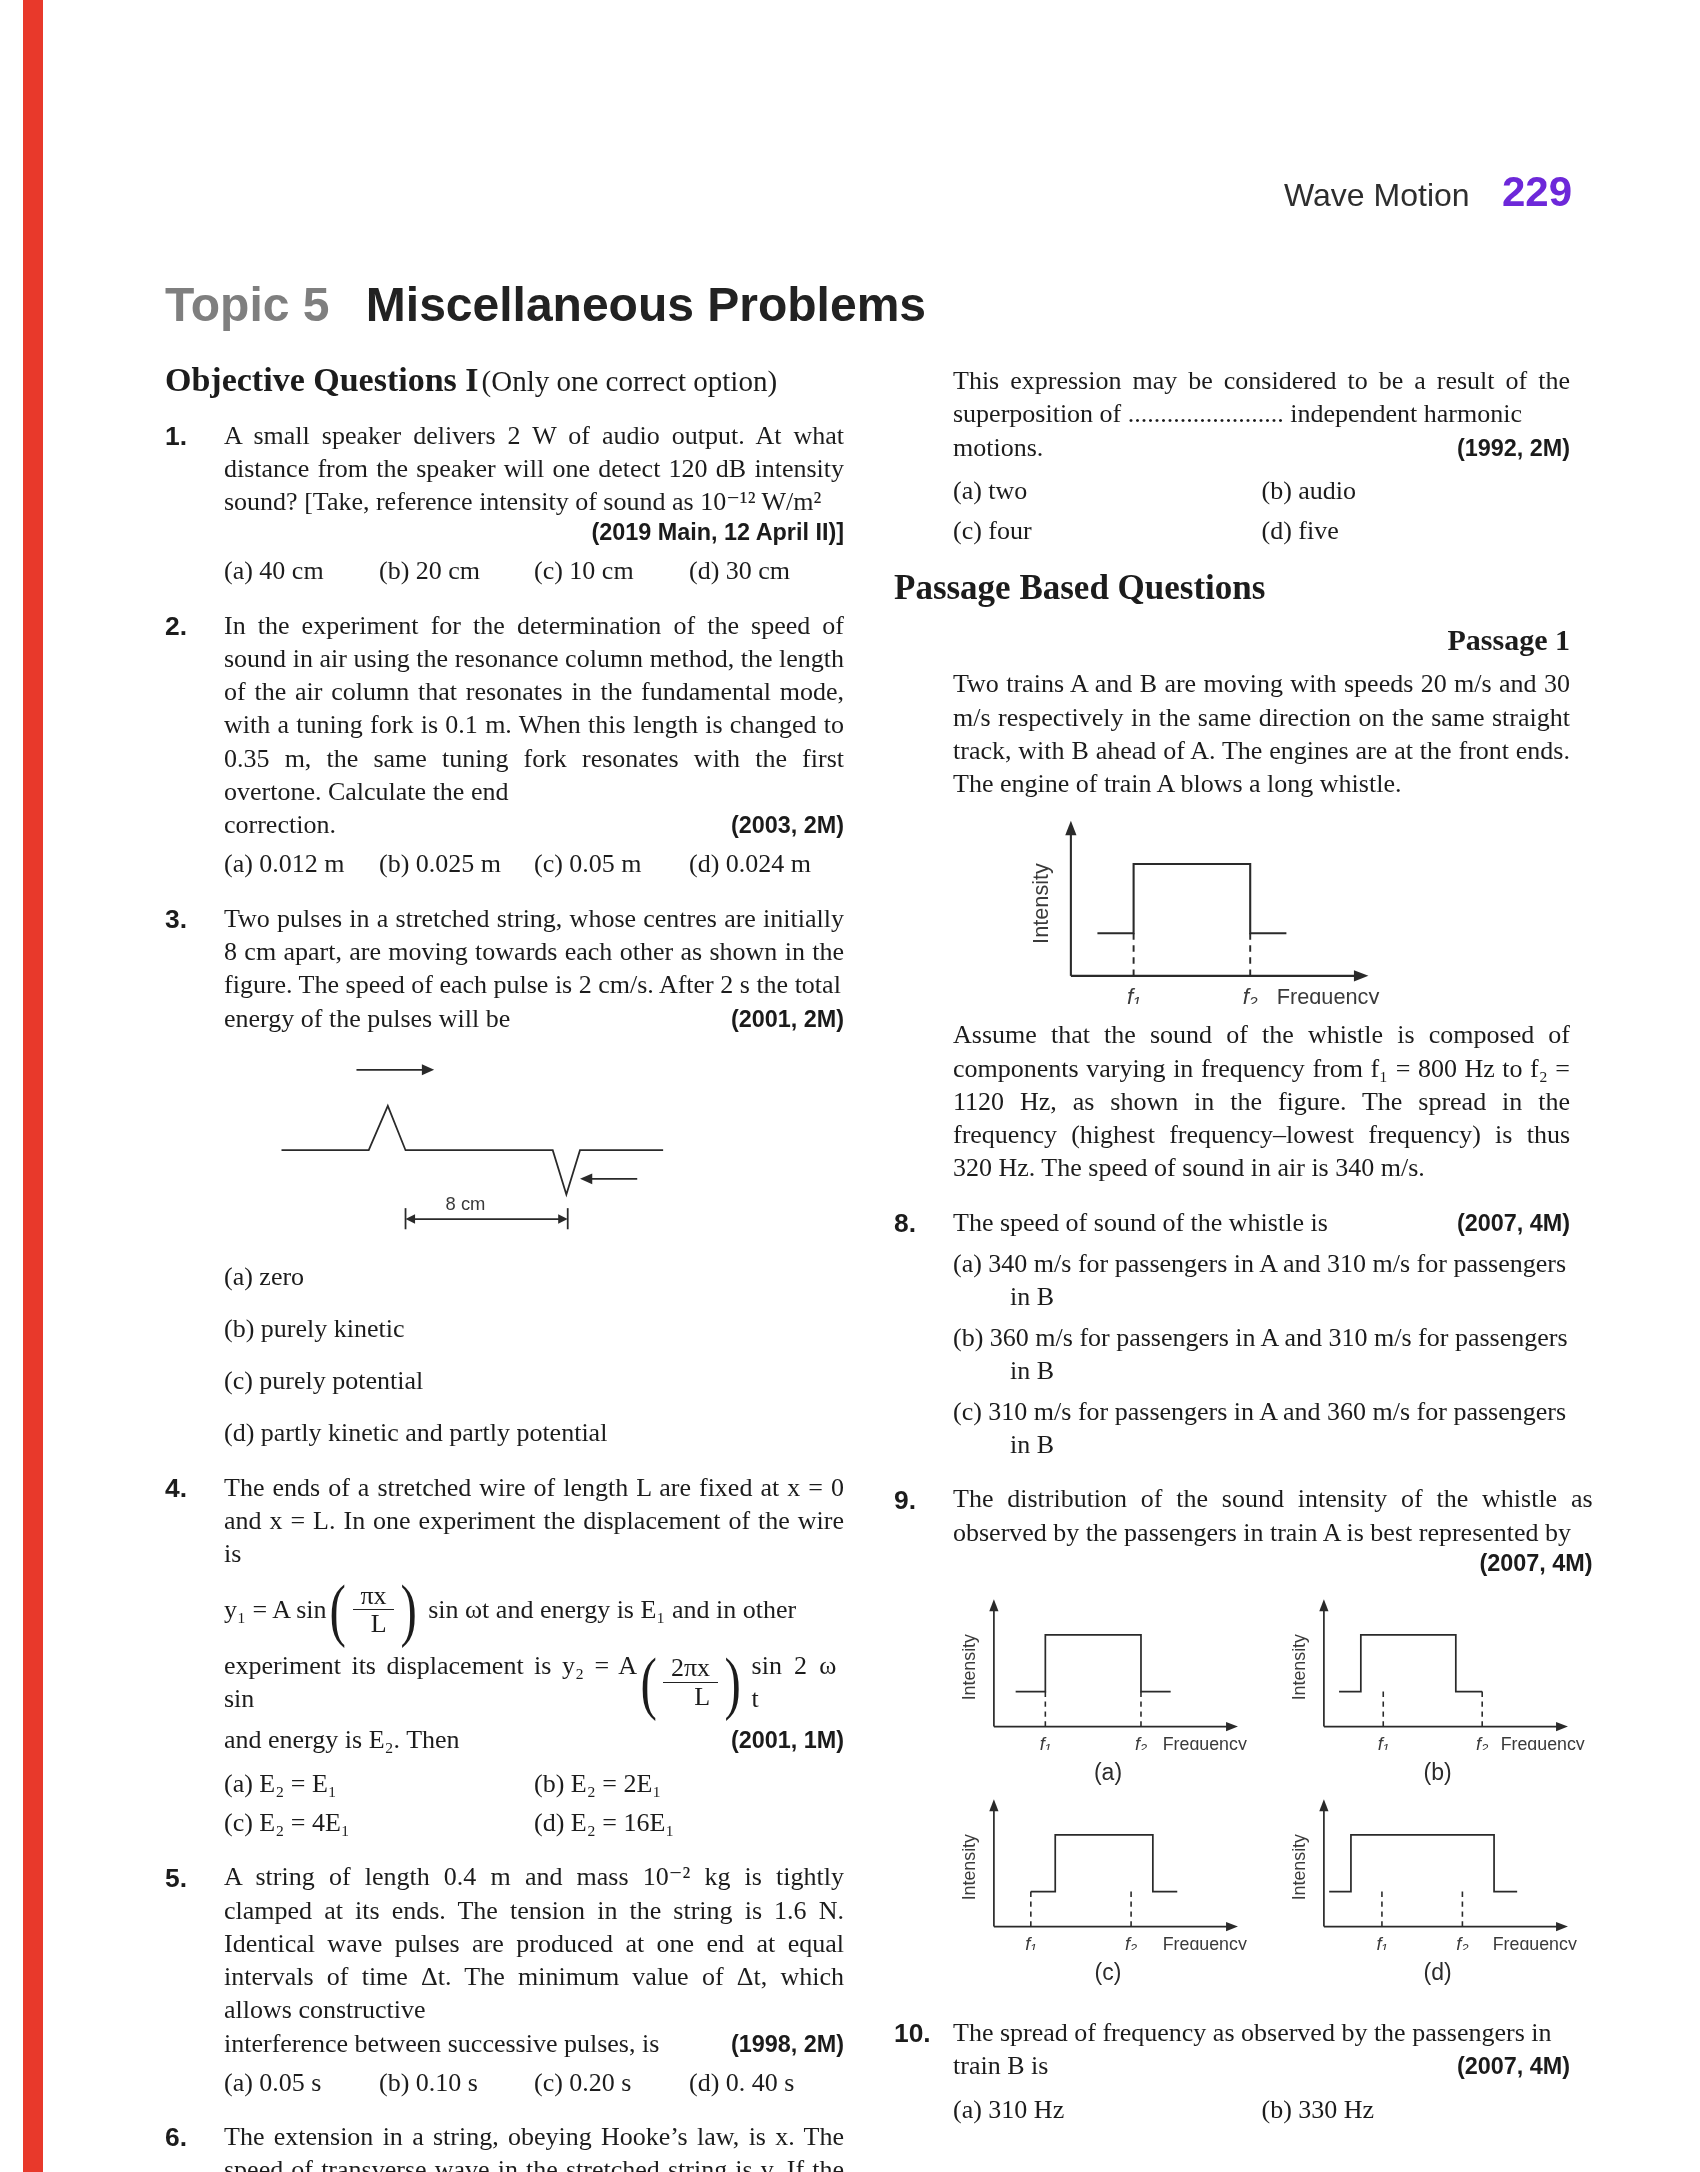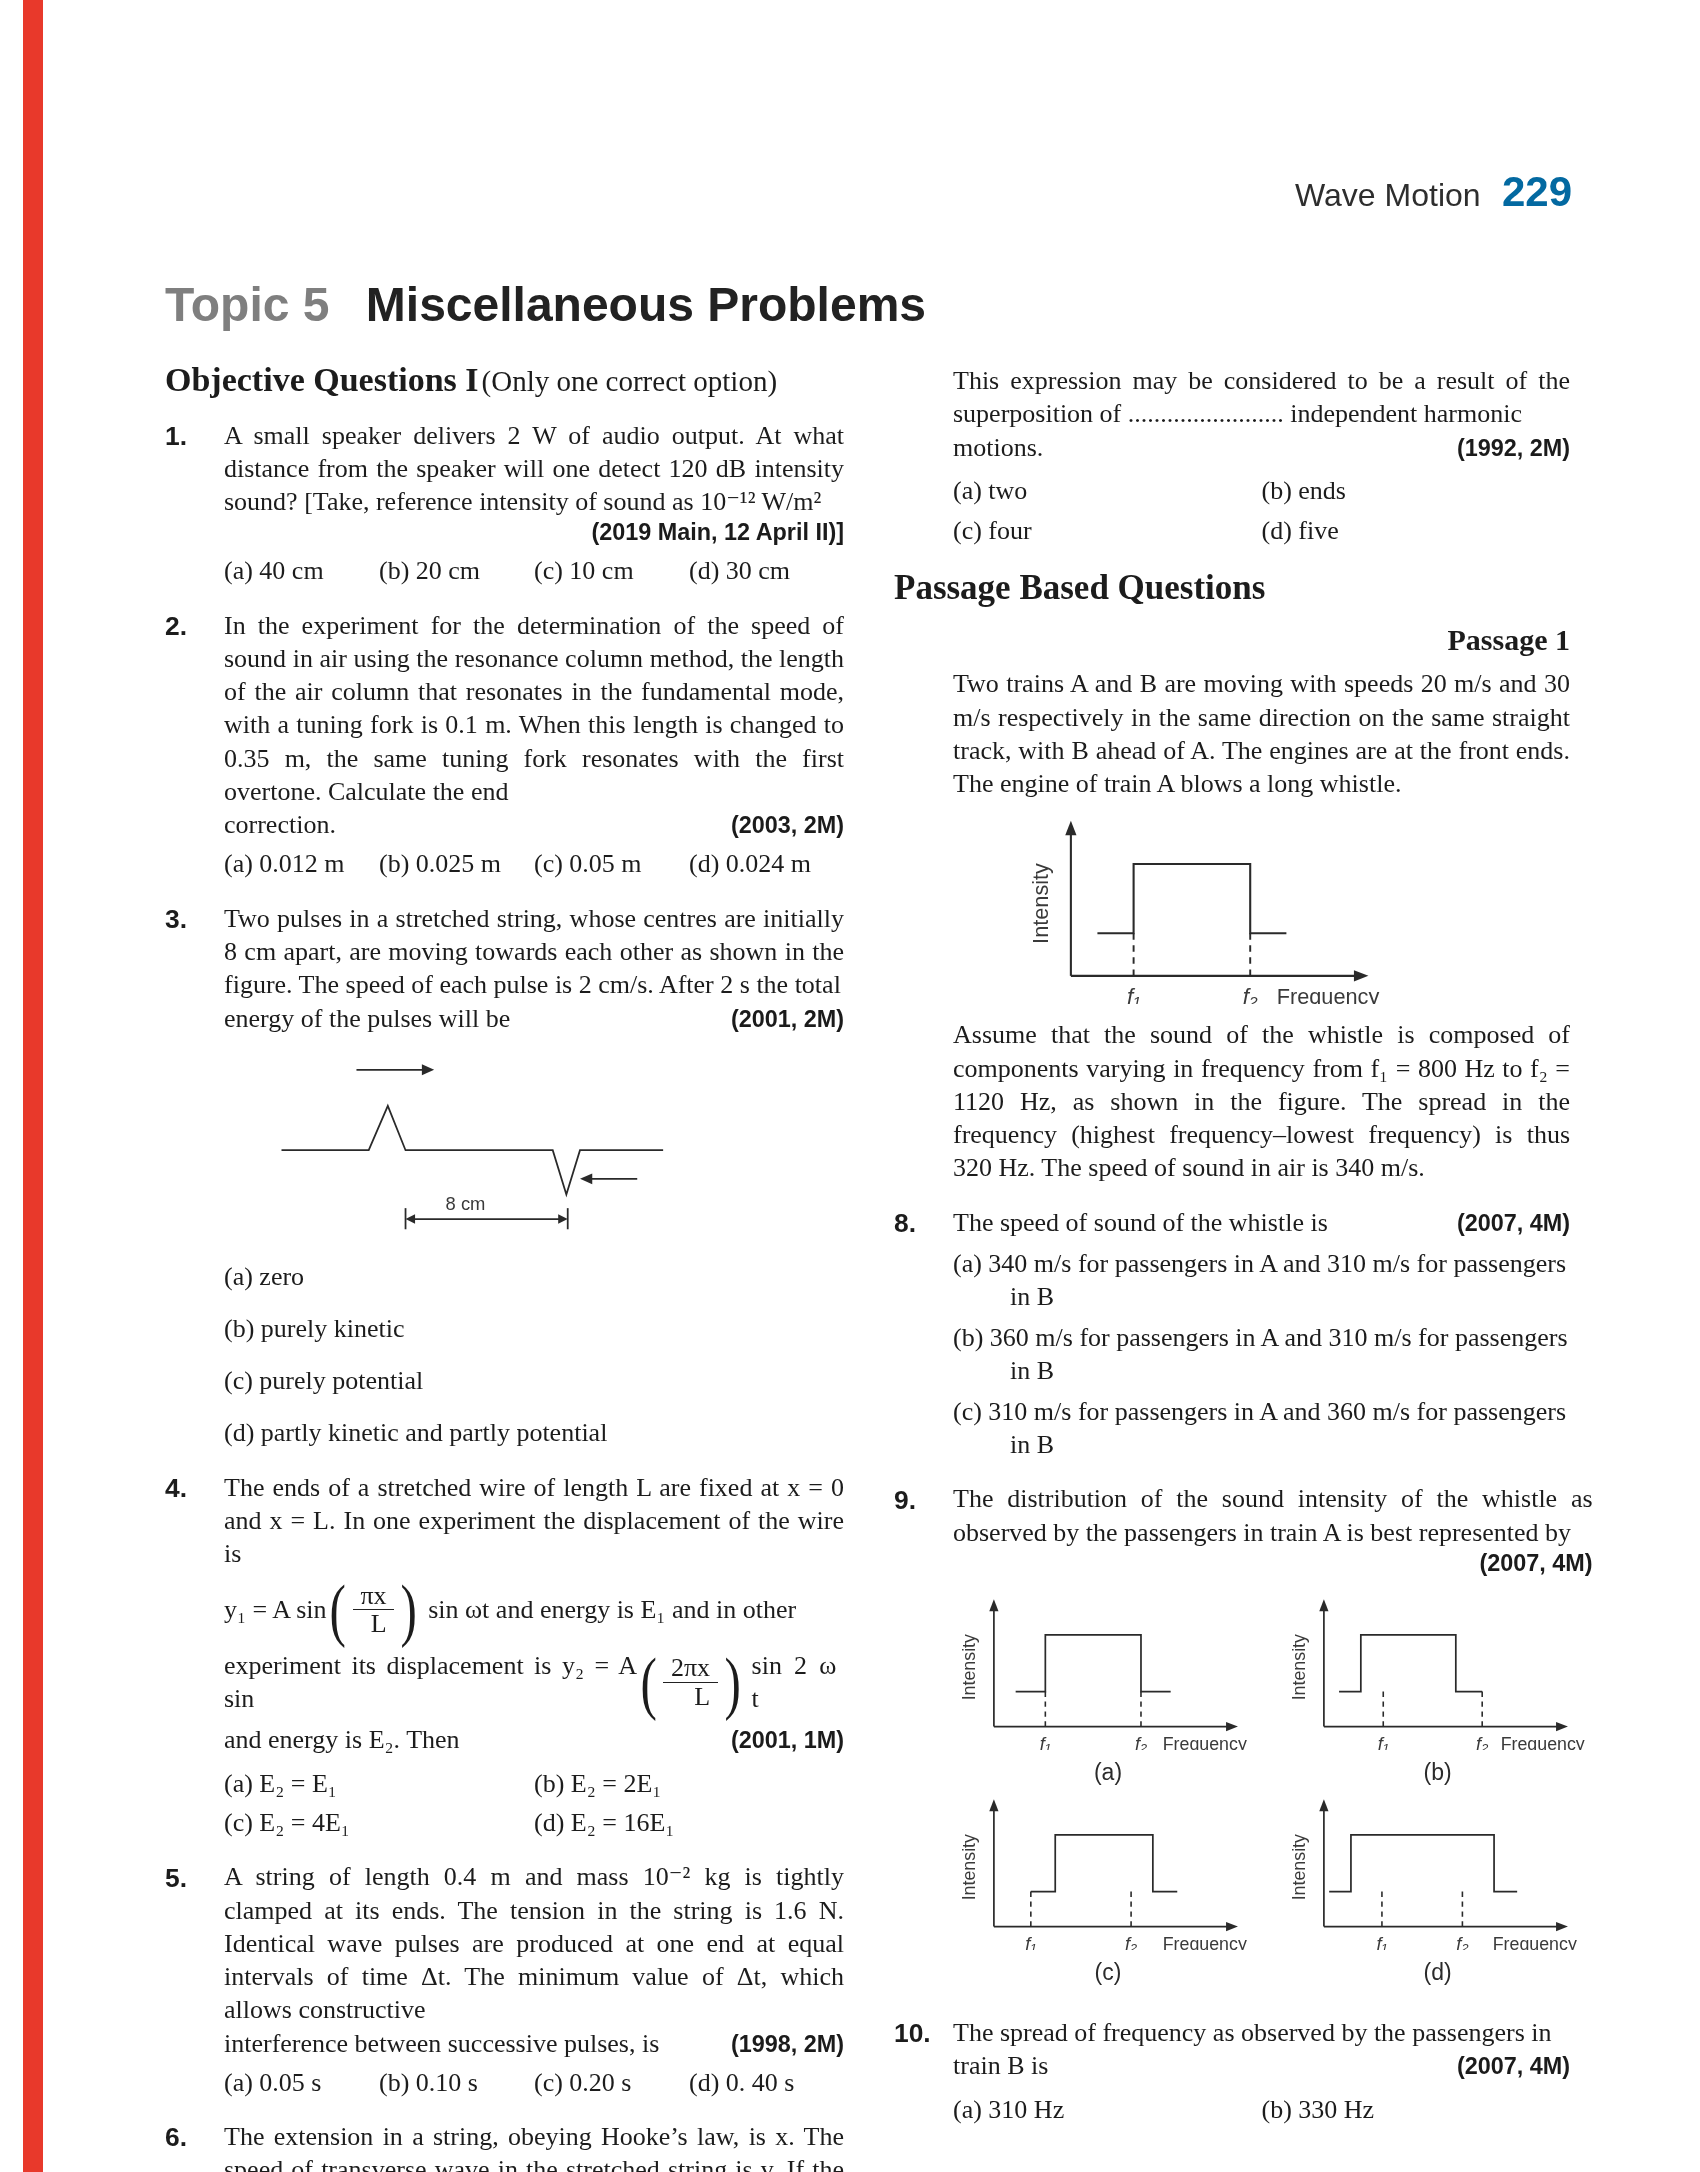--- a/index.html
+++ b/index.html
@@ -3,21 +3,21 @@
 <meta charset="utf-8">
 <style>
   html,body{margin:0;padding:0;background:#ffffff;}
   .page{position:relative;width:1700px;height:2172px;background:#ffffff;overflow:hidden;
         font-family:"Liberation Serif","DejaVu Serif",serif;color:#1c1c1c;}
   .red-bar{position:absolute;left:23px;top:0;width:20.4px;height:2172px;background:#e8392b;}
 
   .running-header{position:absolute;top:168px;left:892px;width:680px;text-align:right;
         font-family:"Liberation Sans","DejaVu Sans",sans-serif;}
   .running-header .chap{font-size:32px;color:#2e2e2e;}
-  .running-header .pnum{font-size:42px;font-weight:700;color:#0369a1;margin-left:18px;}
+  .running-header .pnum{font-size:42px;font-weight:700;color:#6d28d9;margin-left:29px;}
 
   .topic-heading{position:absolute;left:165px;top:277px;
         font-family:"Liberation Sans","DejaVu Sans",sans-serif;font-weight:700;font-size:48px;}
   .topic-heading .tlabel{color:#7f7f7f;}
   .topic-heading .ttitle{color:#222222;margin-left:23px;}
 
   .col{position:absolute;}
   .col-left{left:165px;top:361px;width:679px;}
   .col-right{left:894px;top:364px;width:676px;}
 
@@ -227,21 +227,21 @@
     <div class="q">
       <div class="qnum"></div>
       <div class="qbody">
         <span>This expression may be considered to be a result of the superposition of   ........................  independent harmonic</span>
         <div class="tagline">
           <span>motions.</span>
           <span class="tag">(1992, 2M)</span>
         </div>
         <div class="opt2">
           <span>(a) two</span>
-          <span>(b) ends</span>
+          <span>(b) audio</span>
           <span>(c) four</span>
           <span>(d) five</span>
         </div>
       </div>
     </div>
 
     <div class="pbq-title">Passage Based Questions</div>
     <div class="passage-label">Passage 1</div>
 
     <div class="q">

